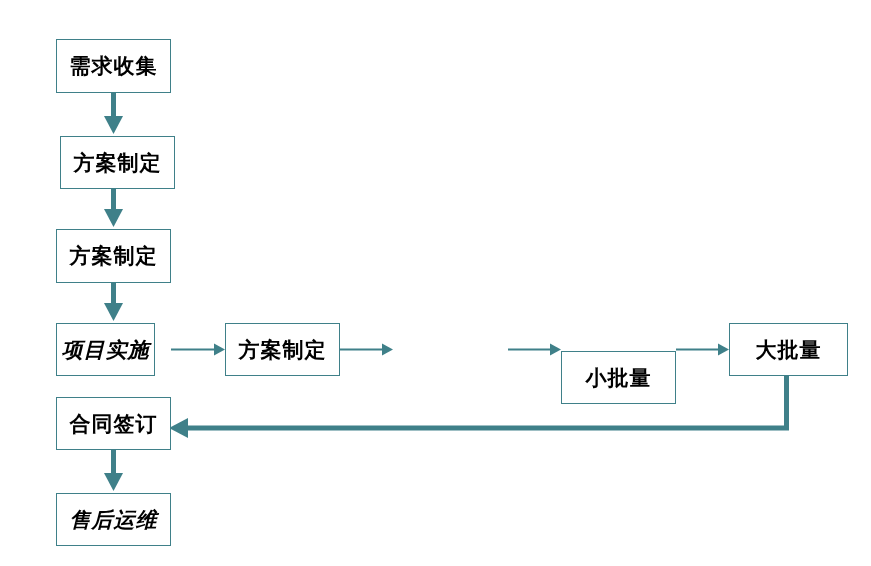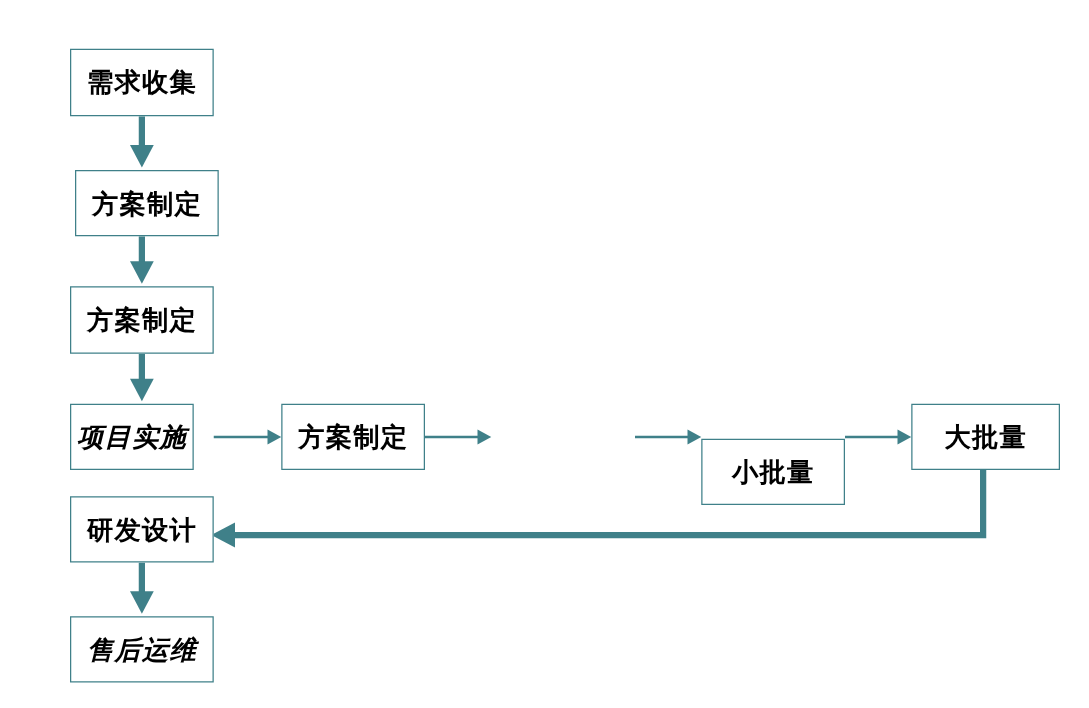--- a/index.html
+++ b/index.html
@@ -119,20 +119,20 @@
 
   <div class="node" style="left:561px; top:323px; width:115px; height:53px;margin-top:28px;">
     <span>小批量</span>
   </div>
 
   <div class="node" style="left:729px; top:323px; width:119px; height:53px;">
     <span>大批量</span>
   </div>
 
   <div class="node" style="left:56px; top:397px; width:115px; height:53px;">
-    <span>研发设计</span>
+    <span>合同签订</span>
   </div>
 
   <div class="node" style="left:56px; top:493px; width:115px; height:53px;font-style:italic;">
     <span>售后运维</span>
   </div>
 
 </div>
 
 </body></html>

